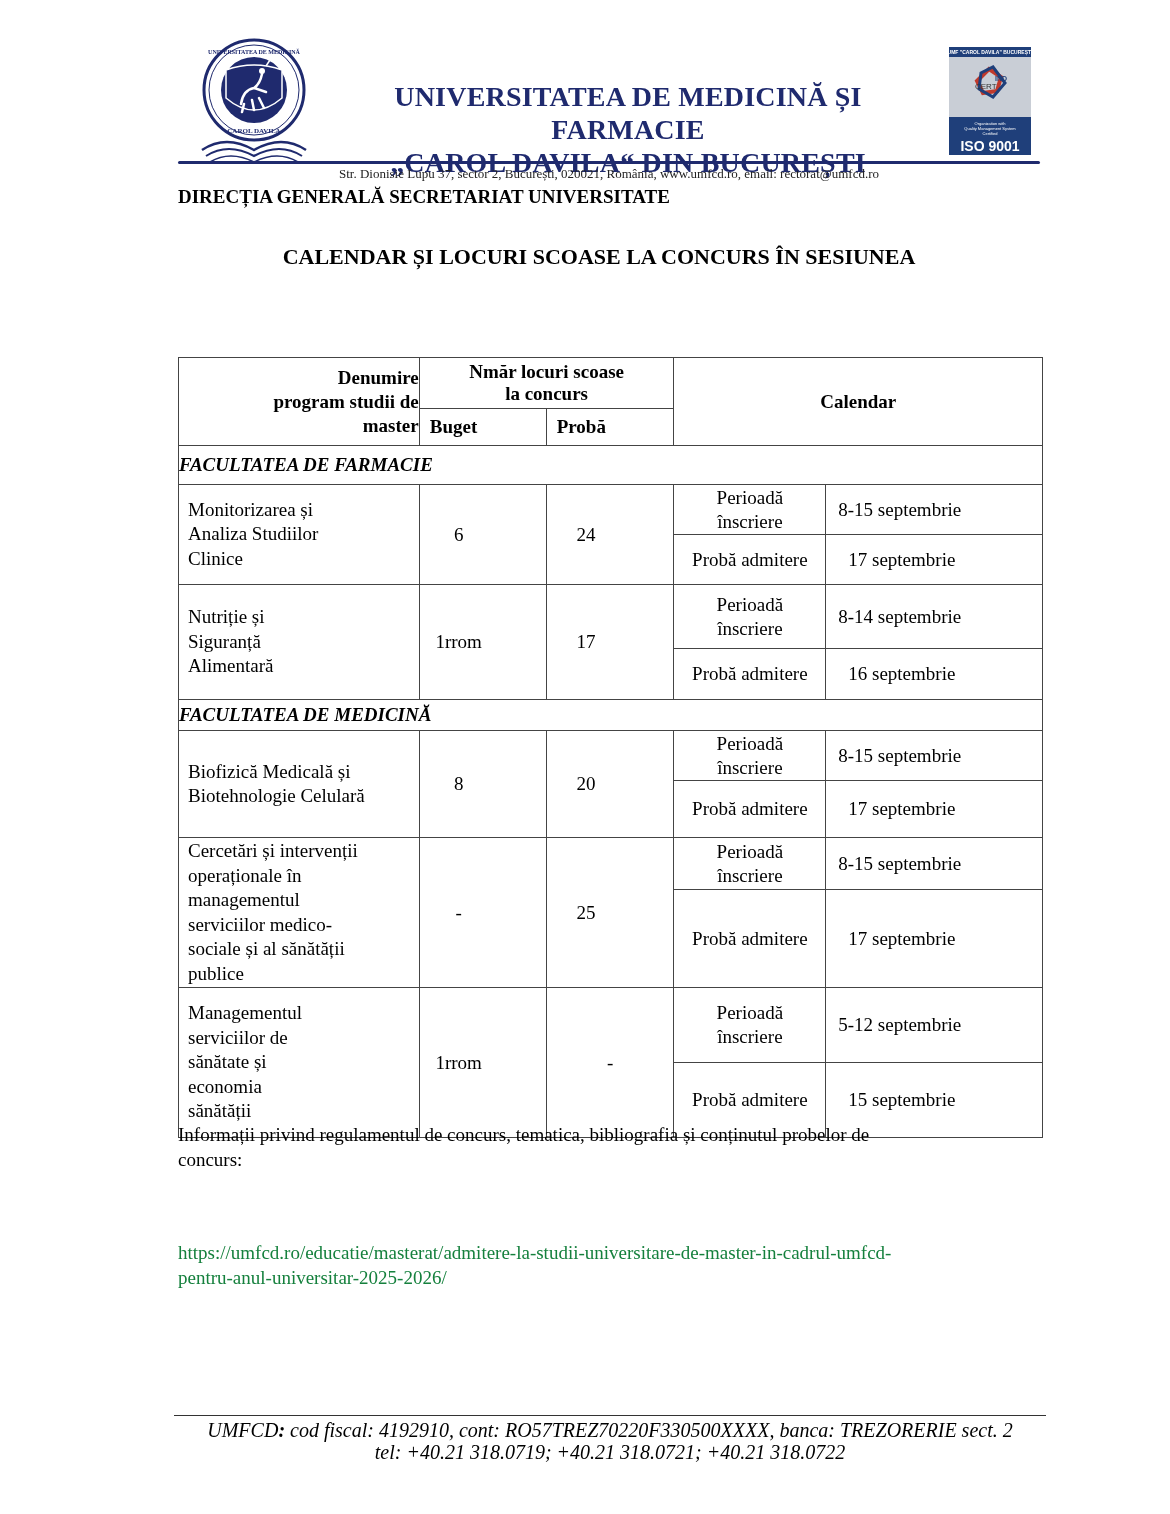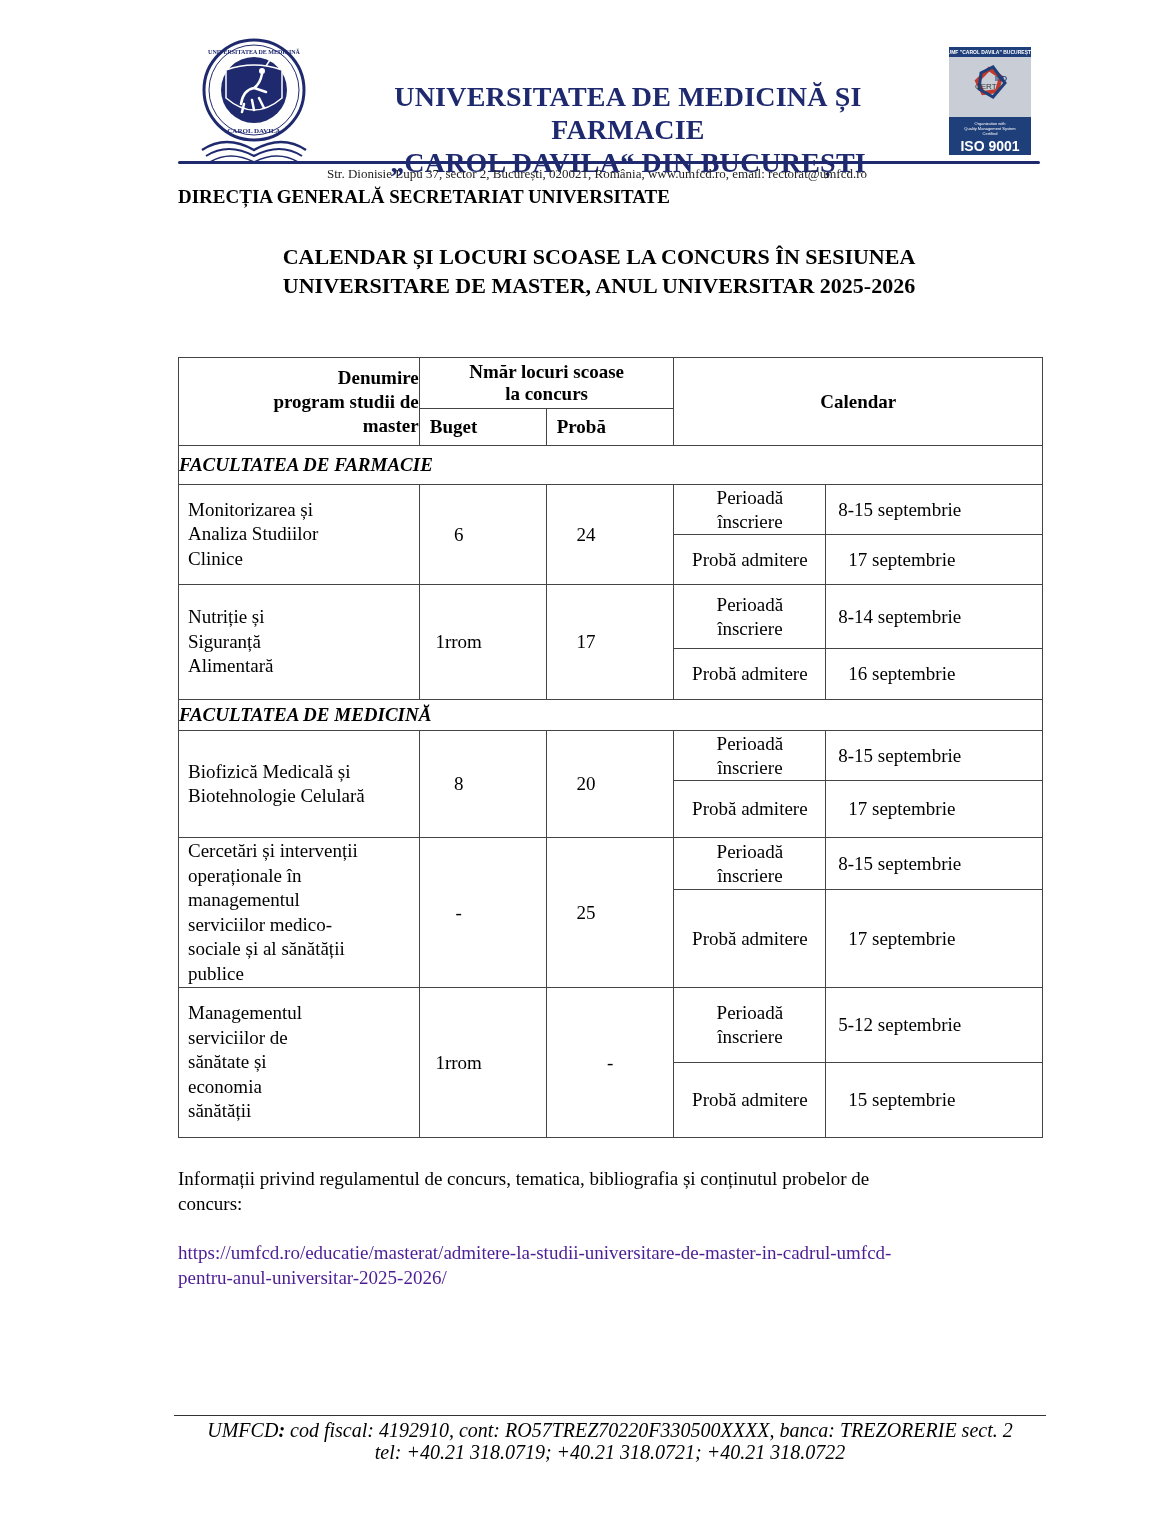--- a/index.html
+++ b/index.html
@@ -6,21 +6,21 @@
   body { width: 1170px; height: 1514px; position: relative; overflow: hidden;
          font-family: "Liberation Serif", "DejaVu Serif", serif; color: #000; }
 
   
   .letterhead { position: absolute; left: 0; top: 0; width: 1170px; height: 185px; }
   .seal { position: absolute; left: 196px; top: 38px; width: 116px; height: 128px; }
   .uni-name { position: absolute; left: 318px; top: 80px; width: 620px; text-align: center;
               color: #1f2a6e; font-weight: bold; font-size: 28px; line-height: 33px; letter-spacing: 0.2px; }
   .cert { position: absolute; left: 949px; top: 47px; width: 82px; height: 108px; }
   .rule { position: absolute; left: 178px; top: 161px; width: 862px; height: 3px; background: #1f2a6e; border-radius: 2px; }
-  .address { position: absolute; left: 166px; top: 166px; width: 862px; text-align: center;
+  .address { position: absolute; left: 178px; top: 166px; width: 862px; text-align: center;
              font-size: 13px; color: #222; }
   .directorate { position: absolute; left: 178px; top: 186px; font-weight: bold; font-size: 19px; }
 
   
   .title { position: absolute; left: 178px; top: 242px; width: 842px; text-align: center;
            font-weight: bold; font-size: 22px; line-height: 29px; }
 
   
   table.calendar { position: absolute; left: 178px; top: 357px; width: 865px;
                    border-collapse: collapse; font-size: 19px; }
@@ -41,23 +41,23 @@
   .faculty2 { height: 30px; }
 
   .prog { font-weight: normal; padding: 0 8px 0 9px !important; line-height: 24.5px; }
   .num { text-align: center; }
   .num-left { padding-right: 48px !important; }
   .phase { text-align: center; line-height: 24px; margin-top: 48px; }
   .date { padding-left: 12px !important; }
   .date-ind { padding-left: 22px !important; }
 
   
-  .info { position: absolute; left: 178px; top: 1166px; width: 820px; font-size: 19px; line-height: 25px; }
+  .info { position: absolute; left: 178px; top: 1122px; width: 820px; font-size: 19px; line-height: 25px; }
   .link { position: absolute; left: 178px; top: 1240px; width: 830px; font-size: 19px; line-height: 25px;
-          color: #4c1d95; text-decoration: none; word-break: break-all; }
+          color: #15803d; text-decoration: none; word-break: break-all; }
 
   
   .footer-rule { position: absolute; left: 174px; top: 1415px; width: 872px; height: 1px; background: #333; }
   .footer { position: absolute; left: 174px; top: 1419px; width: 872px; text-align: center;
             font-style: italic; font-size: 20px; line-height: 22px; }
   .footer b { font-style: italic; }
 </style>
 </head>
 <body>
 
@@ -97,21 +97,20 @@
     <text x="41" y="104" font-size="14" fill="#fff" text-anchor="middle" font-family="Liberation Sans, sans-serif" font-weight="bold">ISO 9001</text>
   </svg>
 
   <div class="rule"></div>
   <div class="address">Str. Dionisie Lupu 37, sector 2, București, 020021, România, www.umfcd.ro, email: rectorat@umfcd.ro</div>
   <div class="directorate">DIRECȚIA GENERALĂ SECRETARIAT UNIVERSITATE</div>
 </div>
 
 <div class="title">
   <div>CALENDAR ȘI LOCURI SCOASE LA CONCURS ÎN SESIUNEA</div>
-  <div>UNIVERSITARE DE MASTER, ANUL UNIVERSITAR 2025-2026</div>
 </div>
 
 <table class="calendar">
   <colgroup>
     <col class="col-name">
       <col class="col-buget">
       <col class="col-taxa">
       <col class="col-phase">
       <col class="col-date">
   </colgroup>

